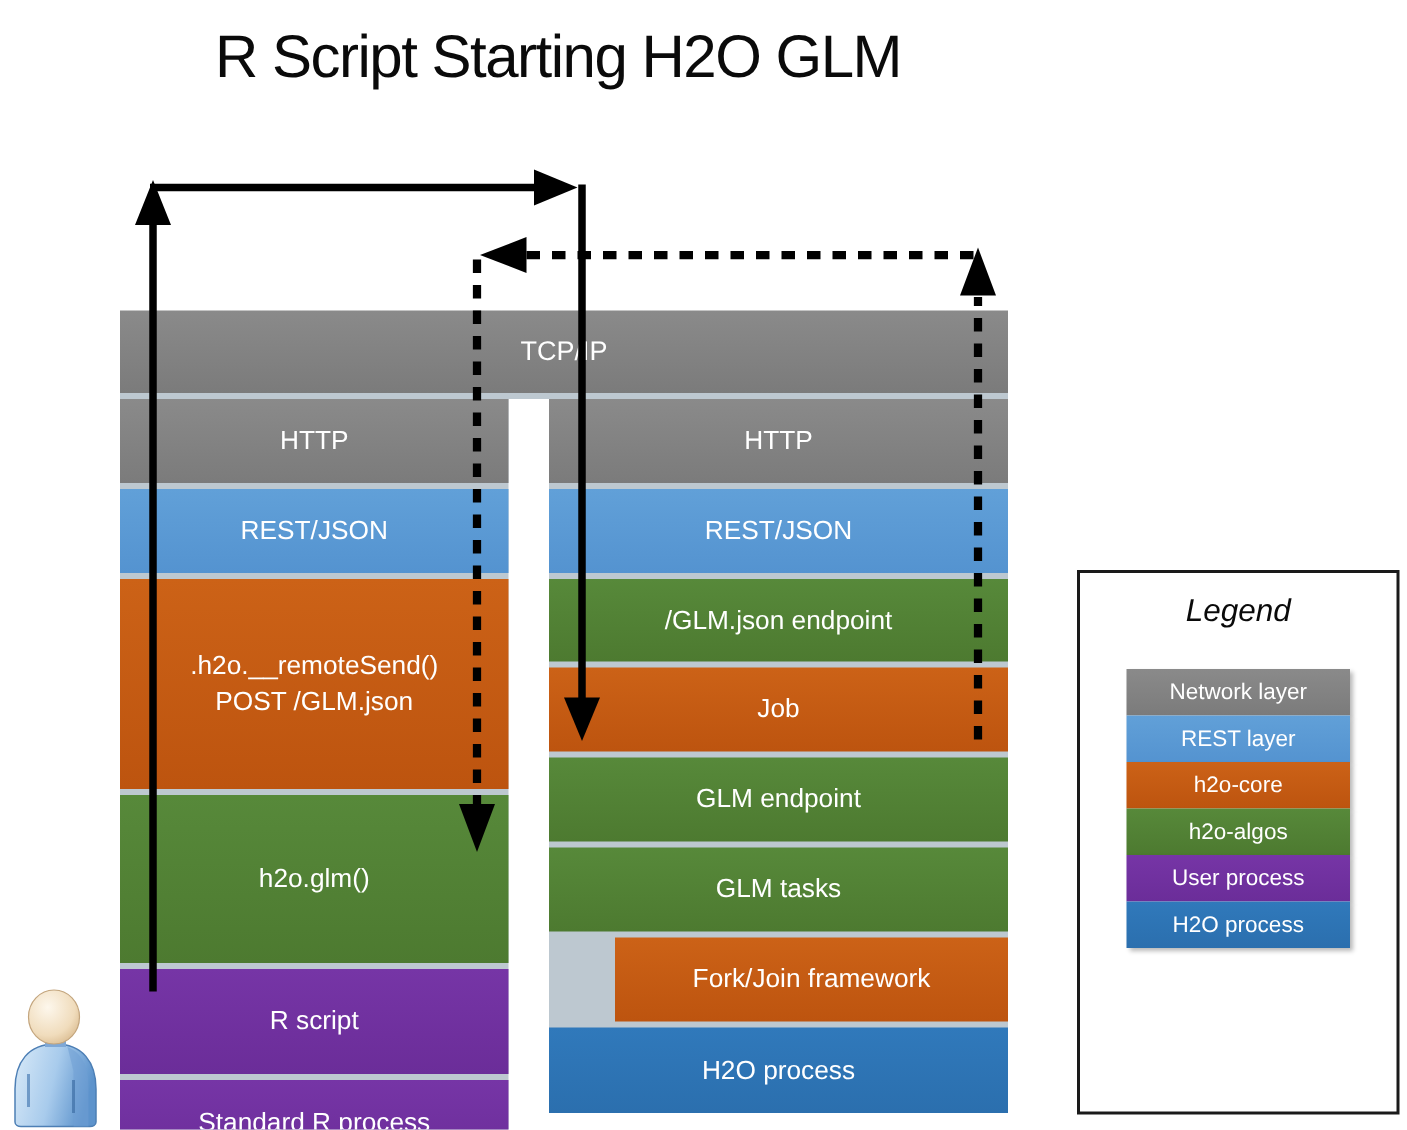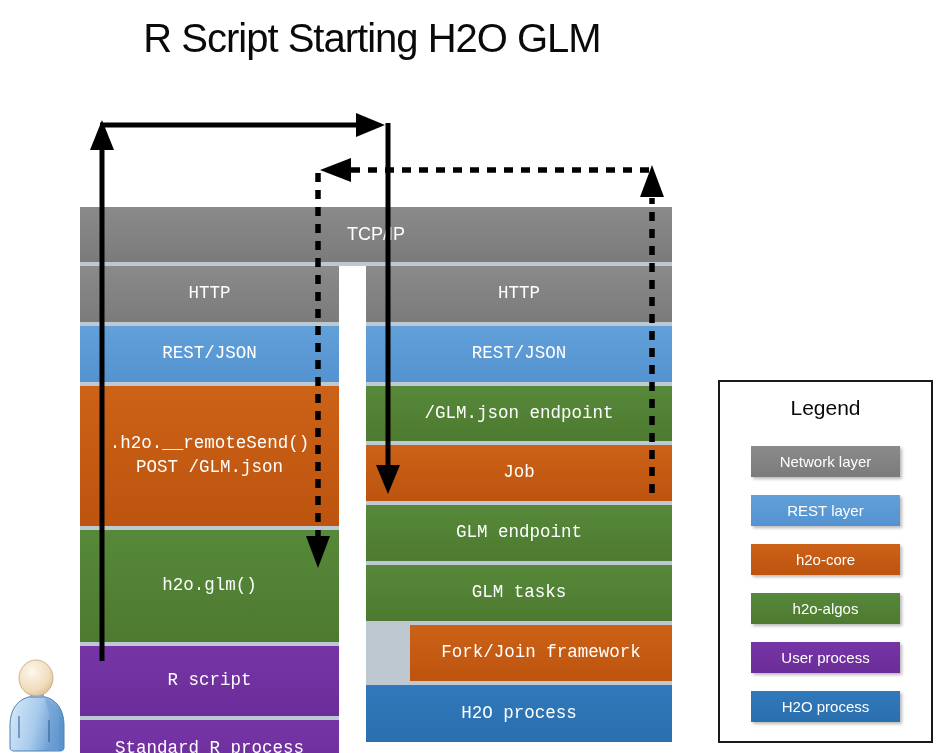--- a/index.html
+++ b/index.html
@@ -18,42 +18,42 @@
     border-bottom:4px solid #bdc8d0;
     display:flex;align-items:center;justify-content:center;
     color:#fff;font-size:18px;
   }
   
   .col{position:absolute;top:266px;display:flex;flex-direction:column;gap:4px;background:#bdc8d0;}
   .col-left{left:80px;width:259px;}
   .col-right{left:366px;width:306px;}
   .block{
     display:flex;flex-direction:column;align-items:center;justify-content:center;
-    color:#fff;font-size:17.5px;text-align:center;line-height:1.35;font-family:Liberation Mono, monospace;
+    color:#fff;font-size:17.5px;text-align:center;line-height:1.35;
   }
   .h55{height:55px}.h56{height:56px}.h115{height:140px}.h118{height:112px}.h54{height:70px}.h57{height:57px}
   .lay-network{background:linear-gradient(180deg,#8a8a8a,#7b7b7b);}
   .lay-rest{background:linear-gradient(180deg,#61a0d8,#5493d0);}
   .lay-core{background:linear-gradient(180deg,#cc6217,#bd540f);}
   .lay-algos{background:linear-gradient(180deg,#57893a,#4d7a30);}
   .lay-user{background:linear-gradient(180deg,#7635a6,#6b2d99);}
   .lay-h2o{background:linear-gradient(180deg,#3079bb,#2b6fae);}
   .split-row{display:flex;flex-direction:row;gap:3px;padding-left:44px;}
   .split-row .block{flex:1;}
   
   .overlay{position:absolute;left:0;top:0;width:938px;height:753px;pointer-events:none;}
   
   .legend{
     position:absolute;left:718px;top:380px;width:215px;height:363px;
     background:#fff;border:2px solid #1a1a1a;box-sizing:border-box;
     display:flex;flex-direction:column;align-items:center;
   }
-  .legend-title{margin-top:14px;margin-bottom:26px;font-size:21px;color:#0a0a0a;}
+  .legend-title{margin-top:14px;margin-bottom:26px;font-size:21px;color:#0a0a0a;font-style:italic;}
   .legend-item{
-    width:149px;height:31px;margin-bottom:18px;
+    width:149px;height:31px;
     display:flex;align-items:center;justify-content:center;
     color:#fff;font-size:15px;
     box-shadow:2px 2px 3px rgba(0,0,0,0.28);
   }
   .person{position:absolute;left:5px;top:658px;width:64px;height:94px;}
 </style>
 </head>
 <body>
 
 <div class="title">R Script Starting H2O GLM</div>

